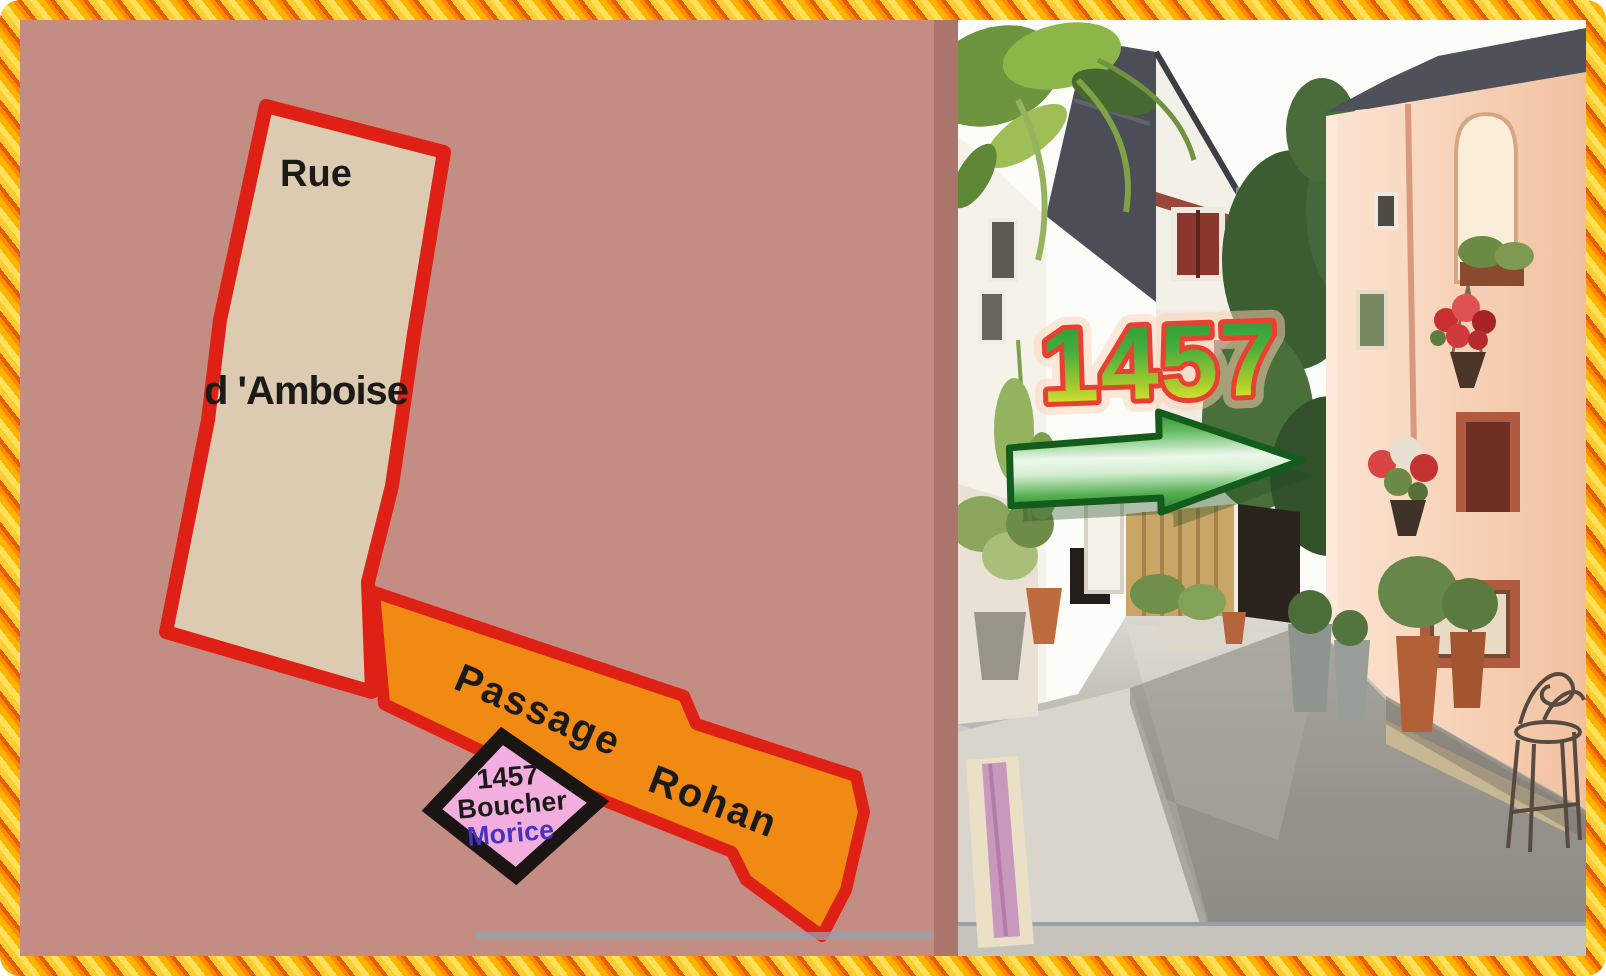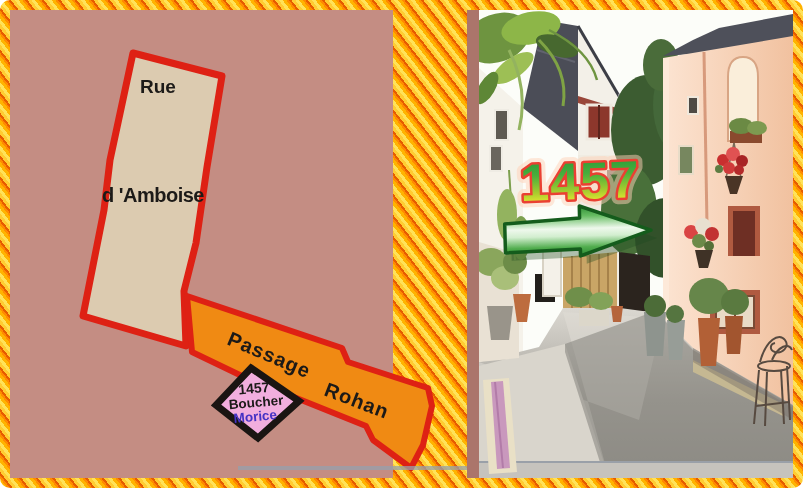--- a/index.html
+++ b/index.html
@@ -3,21 +3,21 @@
 <meta charset="utf-8">
 <style>
   html,body{margin:0;padding:0;background:#ffffff;}
   .frame{
     position:relative;width:803px;height:488px;box-sizing:border-box;padding:10px;
     border-radius:10px;
     background:repeating-linear-gradient(52deg,
       #ffe259 0 3px,#ffb300 3px 6px,#ff8a00 6px 8px,#e65c00 8px 10px,#ffcc33 10px 13px);
   }
   .inner{position:relative;width:783px;height:468px;overflow:hidden;}
-  .map-panel{position:absolute;left:0;top:0;width:383px;height:468px;background:#c48d83;text-align:center;}
+  .map-panel{position:absolute;left:0;top:0;width:457px;height:468px;background:#c48d83;text-align:center;}
   .divider{position:absolute;left:457px;top:0;width:12px;height:468px;background:#ab756b;}
   .photo-panel{position:absolute;left:469px;top:0;width:314px;height:468px;background:#fbfbf7;}
   svg{display:block;}
   svg text{font-family:"Liberation Sans","DejaVu Sans",sans-serif;}
   .map-label{font-weight:bold;fill:#1c1a18;}
   .parcel-label{font-weight:bold;}
 </style>
 </head>
 <body>
 

